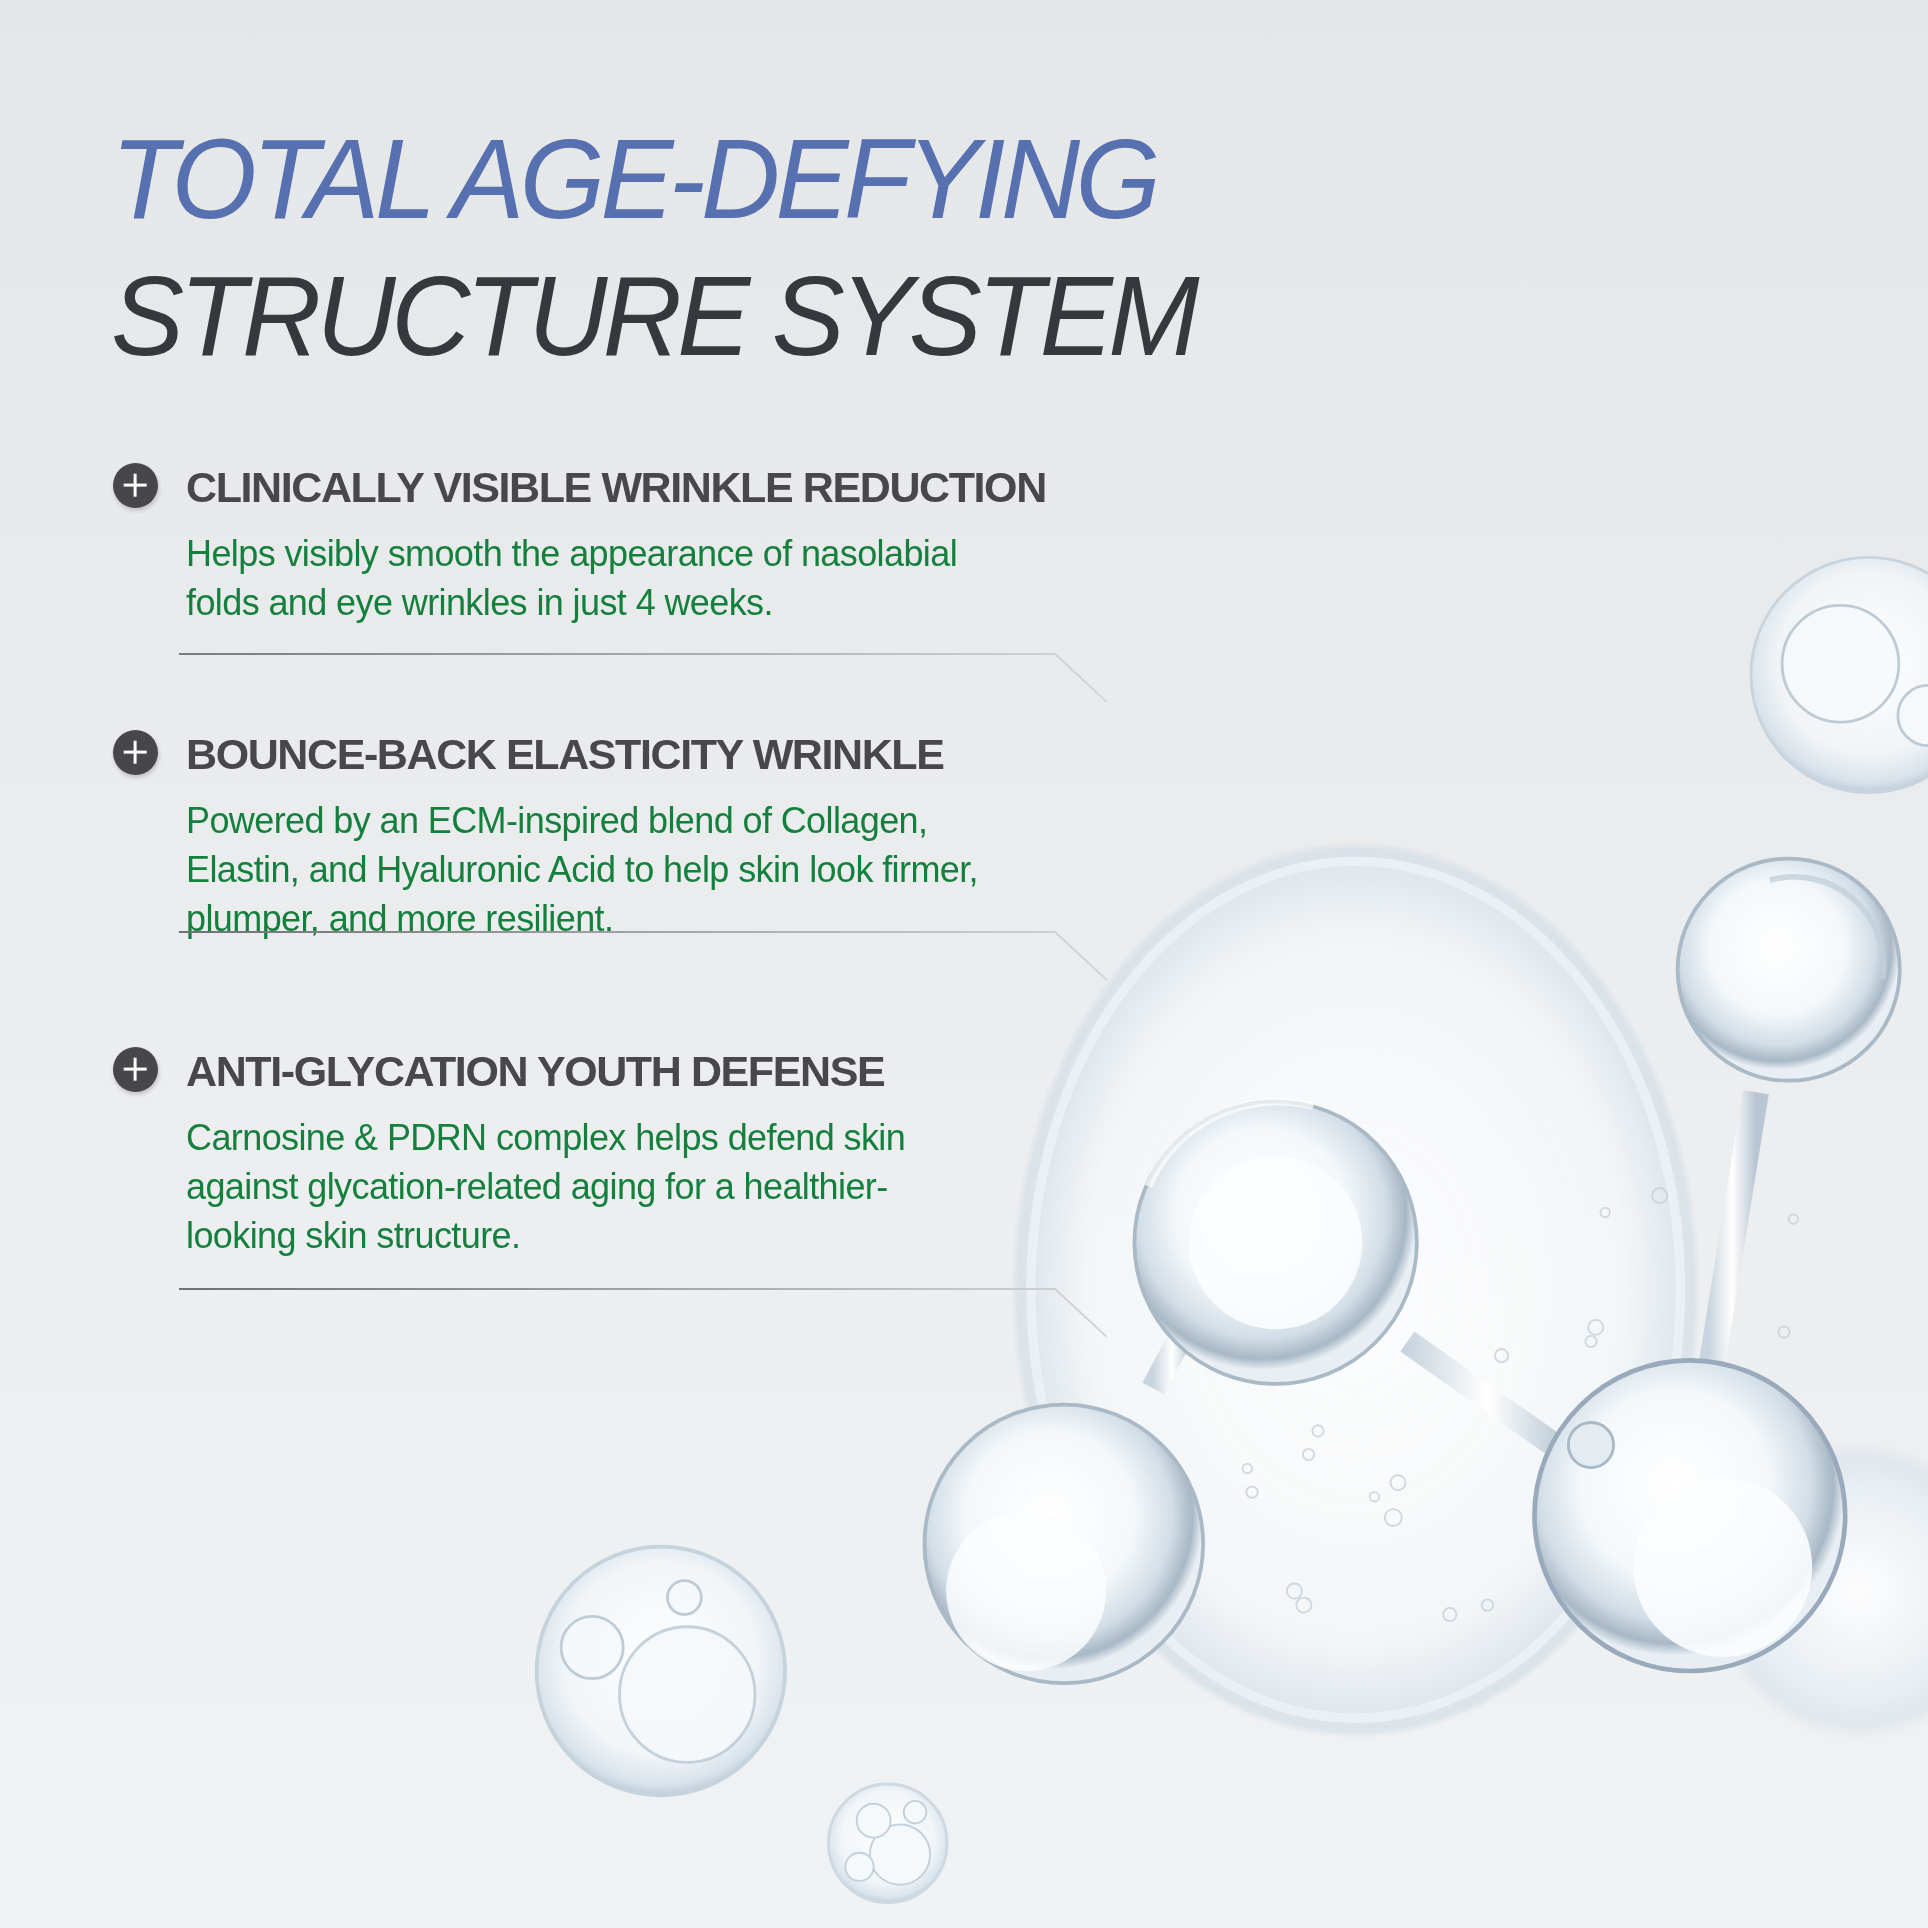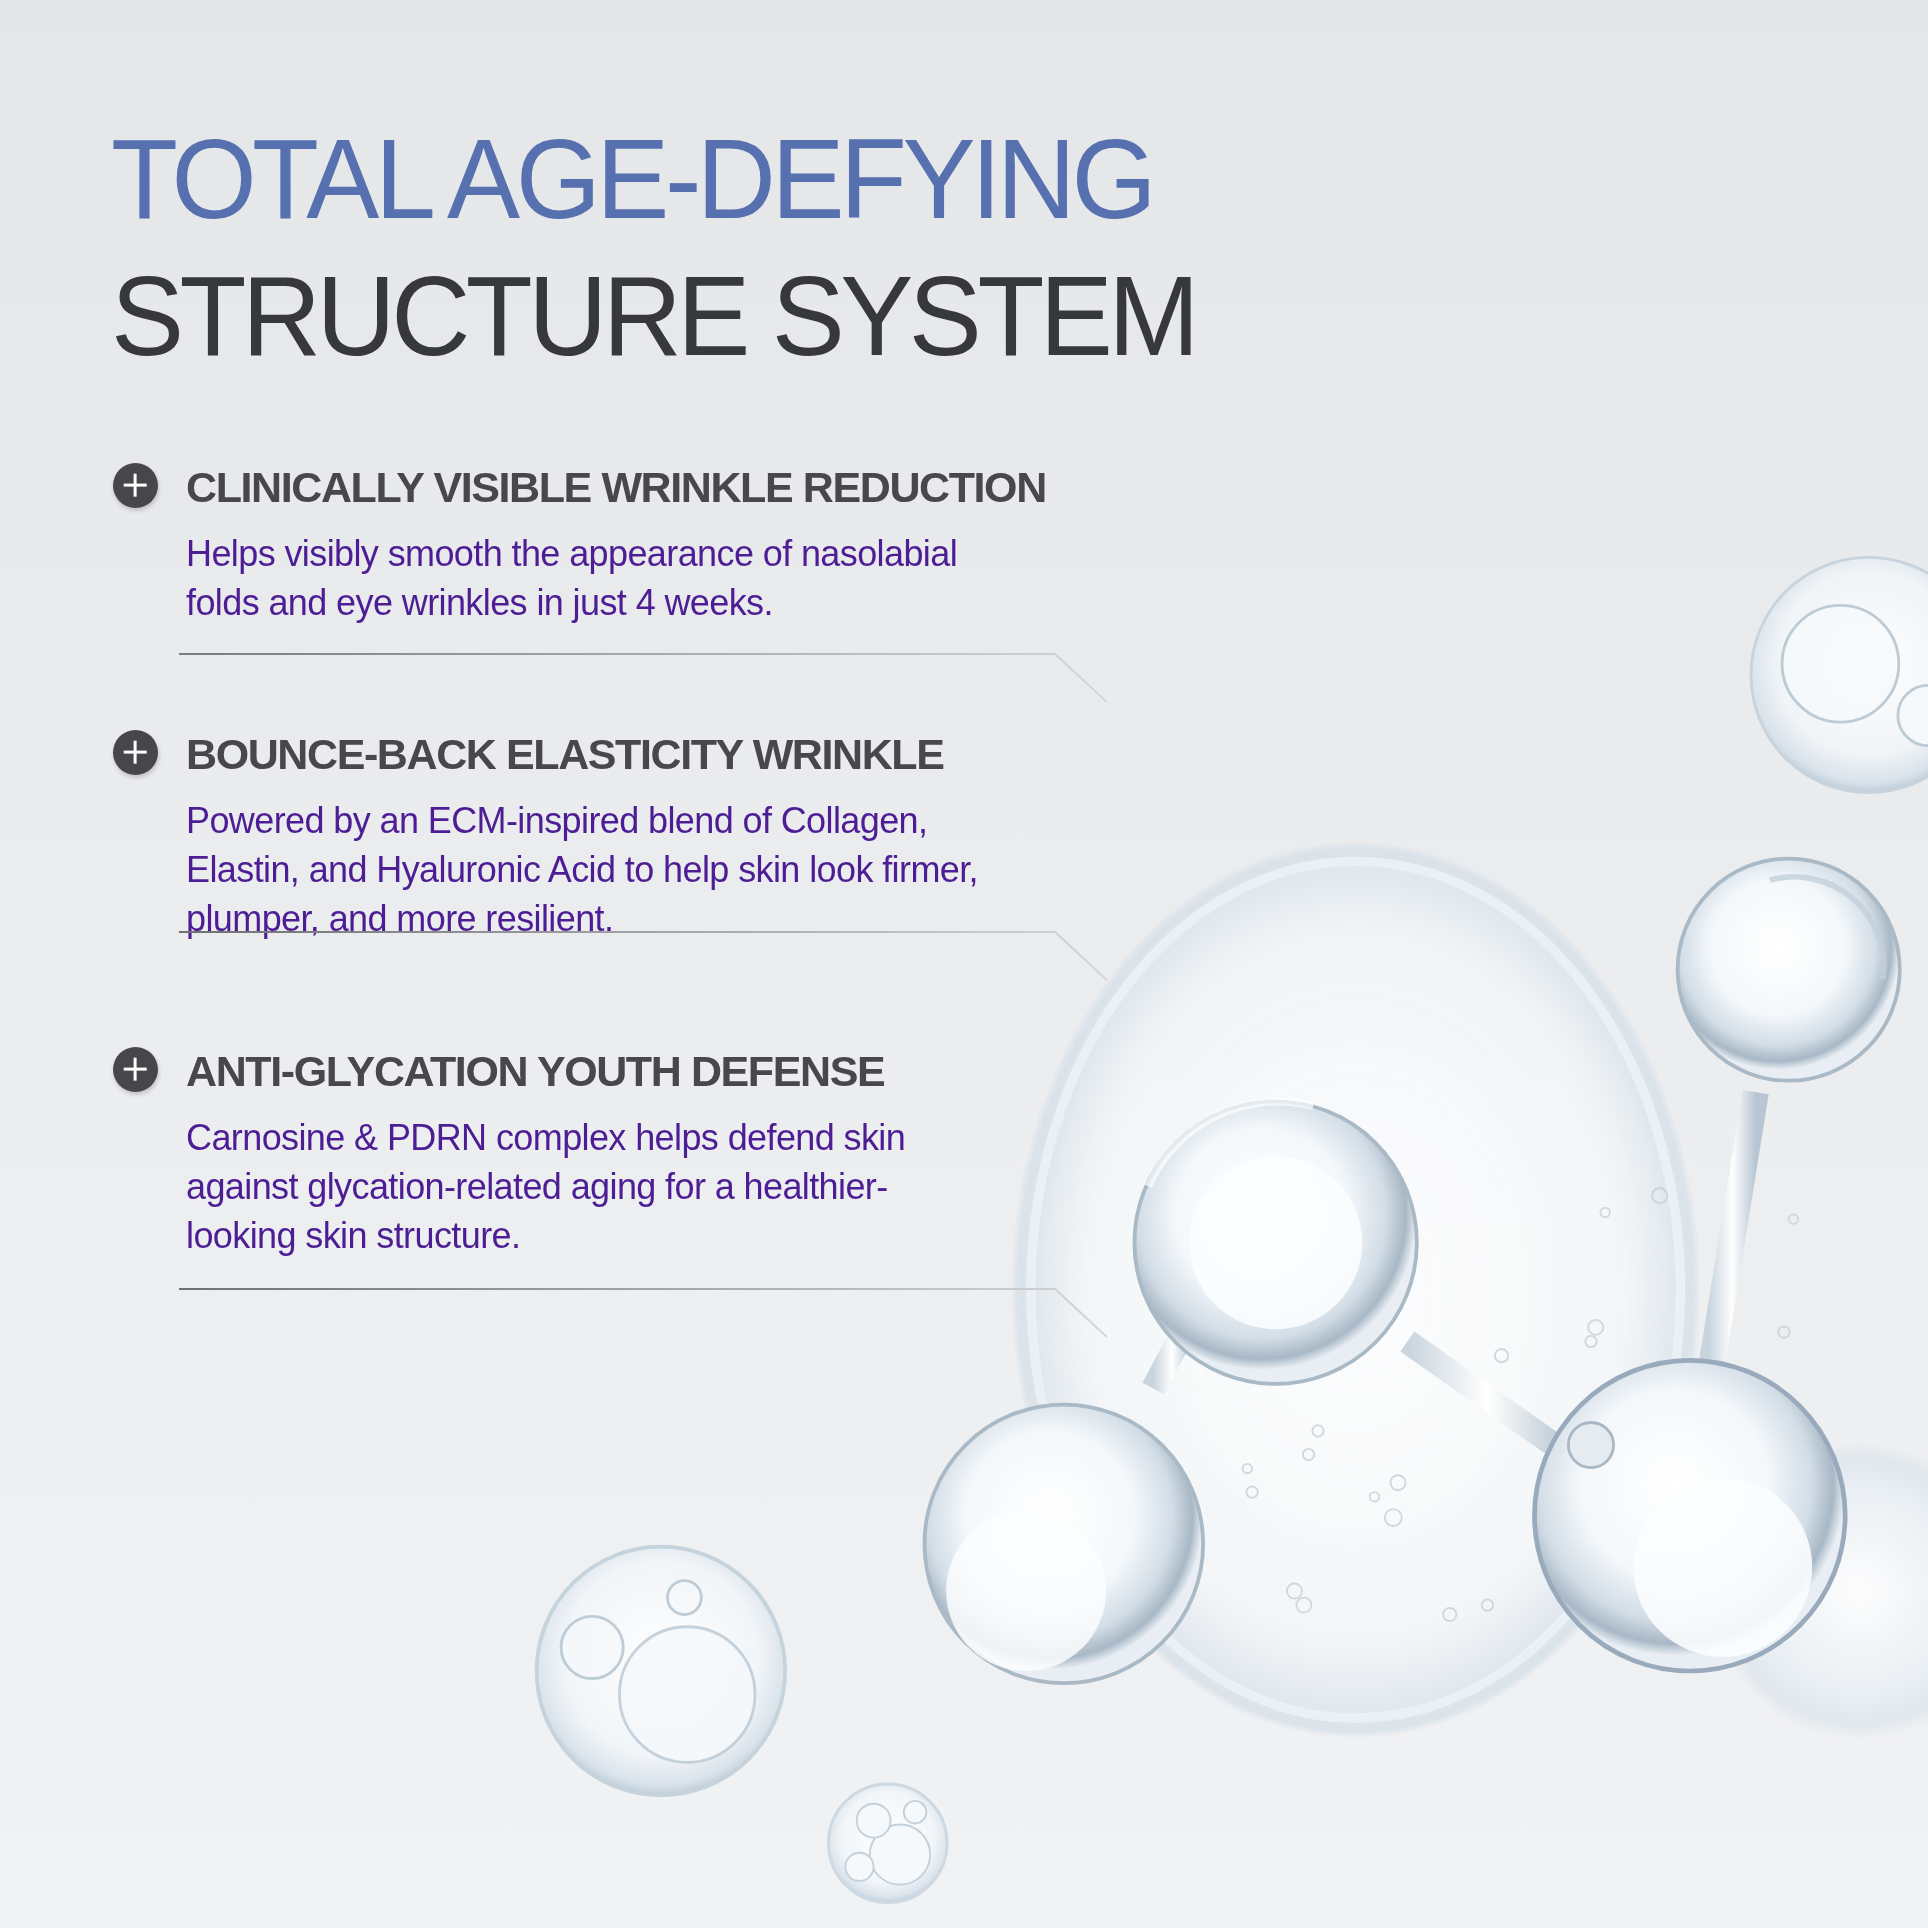--- a/index.html
+++ b/index.html
@@ -16,20 +16,21 @@
     }
     .title {
       position: absolute;
       left: 111px;
       top: 111px;
       margin: 0;
       font-family: "Liberation Sans", sans-serif;
       font-weight: 400;
       letter-spacing: -4.7px;
       line-height: 137px;
+      font-style: italic;
     }
     .title .line1 {
       display: block;
       font-size: 113px;
       color: #5670b0;
       transform: scaleX(0.97);
       transform-origin: left;
     }
     .title .line2 {
       display: block;
@@ -85,21 +86,21 @@
     }
     .feature .body {
       position: absolute;
       left: 75px;
       top: 68px;
       margin: 0;
       font-family: "Liberation Sans", sans-serif;
       font-weight: 400;
       font-size: 36px;
       letter-spacing: -0.6px;
-      color: #4c1d95;
+      color: #15803d;
       line-height: 49px;
       white-space: pre-line;
       width: 904px;
     }
     .divider {
       position: absolute;
       left: 179px;
       width: 942px;
       height: 66px;
       overflow: visible;

